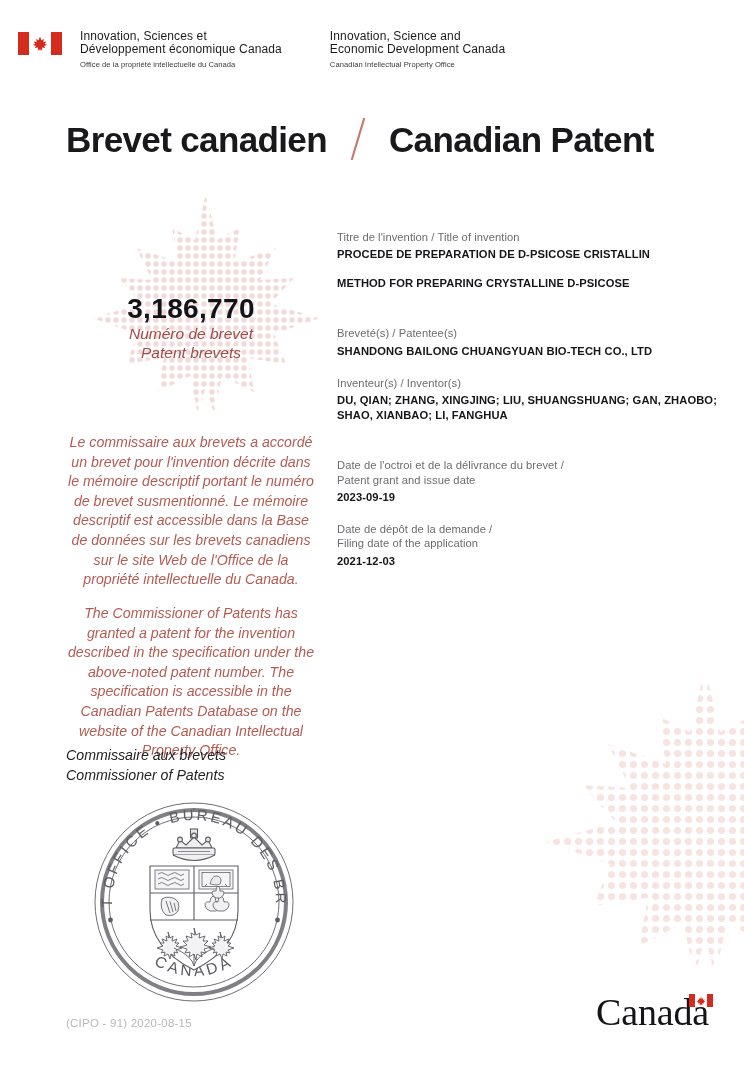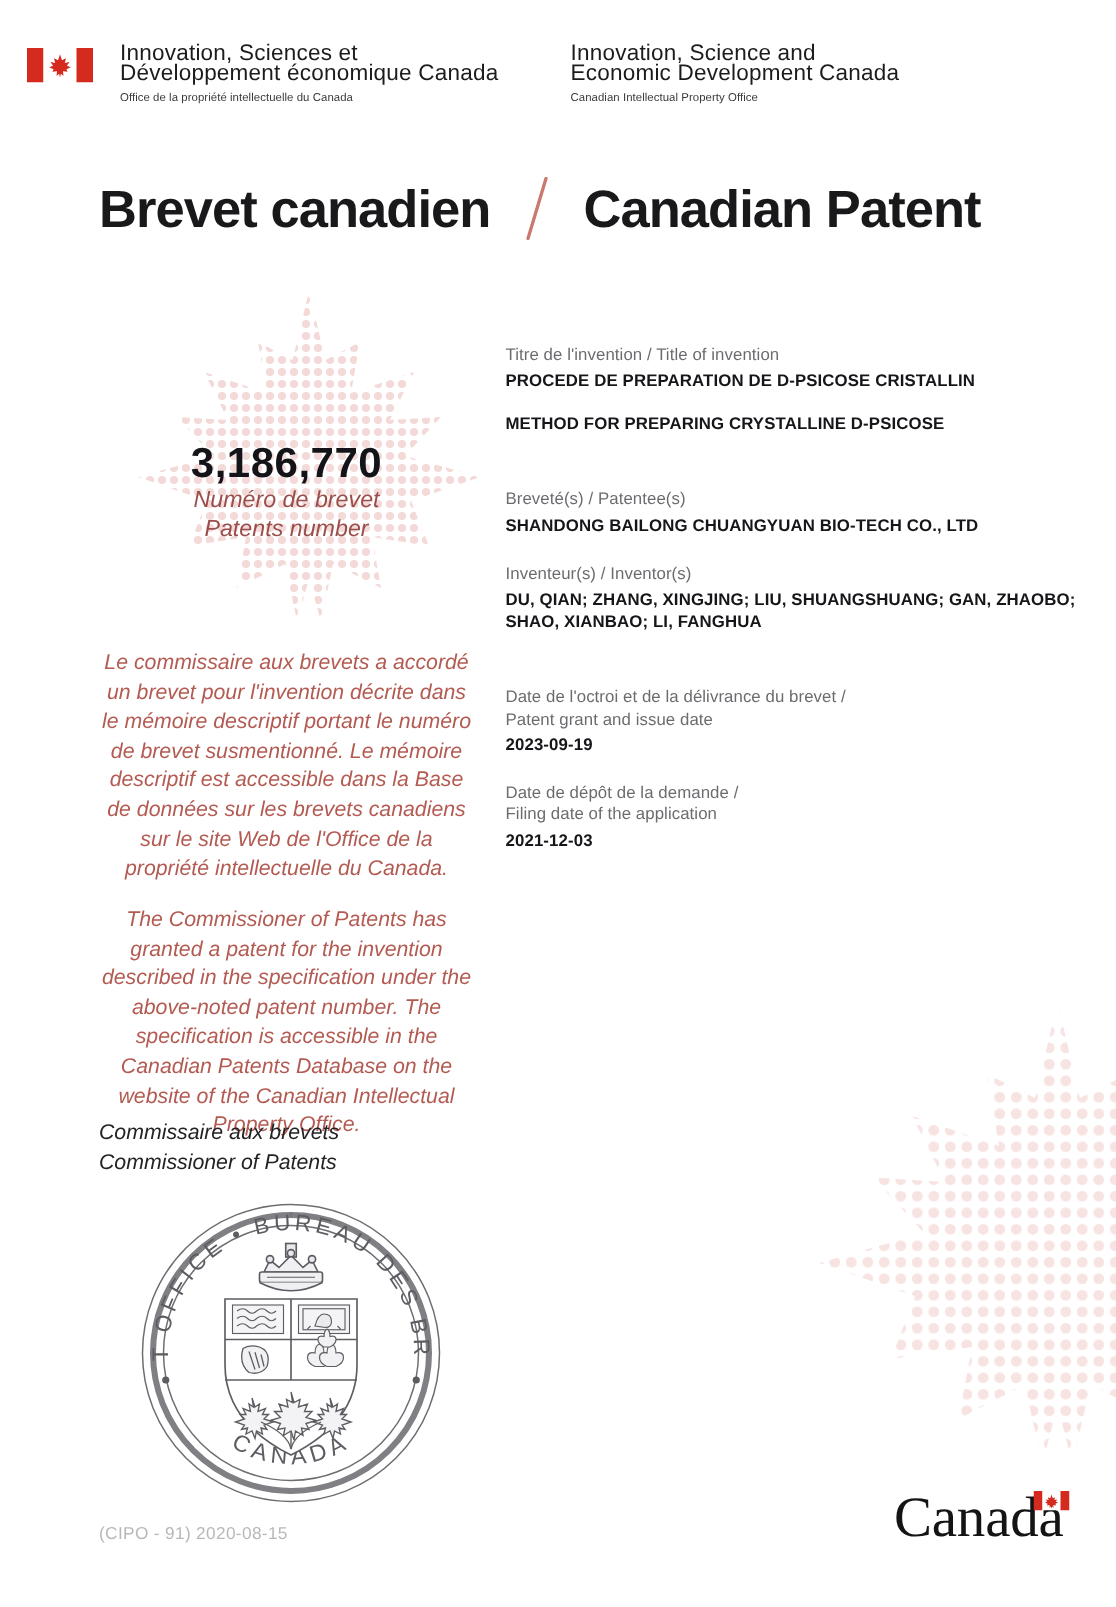--- a/index.html
+++ b/index.html
@@ -52,21 +52,21 @@
     width: 44px;
     height: 23px;
     margin-top: 2px;
     flex: none;
   }
   .dept-block {
     margin-left: 18px;
   }
   .dept-block.en { margin-left: 48px; }
   .dept-name {
-    font-size: 15px;
+    font-size: 12px;
     line-height: 12.6px;
     color: #1c1c1c;
     letter-spacing: 0.01em;
     white-space: pre-line;
   }
   .dept-sub {
     margin-top: 5px;
     font-size: 7.6px;
     line-height: 9px;
     color: #3a3a3a;
@@ -271,21 +271,21 @@
     <div class="big-title">Brevet canadien</div>
     <svg id="title-slash" viewBox="0 0 22 42" aria-hidden="true">
       <line x1="17" y1="1" x2="5" y2="41" stroke="#c9796e" stroke-width="2.2" stroke-linecap="round"></line>
     </svg>
     <div class="big-title">Canadian Patent</div>
   </div>
 
   <div id="patent-number-block">
     <div id="patent-number">3,186,770</div>
     <div class="pn-label">Numéro de brevet</div>
-    <div class="pn-label">Patents number</div>
+    <div class="pn-label">Patent brevets</div>
   </div>
 
   <div id="fr-para">Le commissaire aux brevets a accordé un brevet pour l'invention décrite dans le mémoire descriptif portant le numéro de brevet susmentionné. Le mémoire descriptif est accessible dans la Base de données sur les brevets canadiens sur le site Web de l'Office de la propriété intellectuelle du Canada.</div>
   <div id="en-para">The Commissioner of Patents has granted a patent for the invention described in the specification under the above-noted patent number. The specification is accessible in the Canadian Patents Database on the website of the Canadian Intellectual Property Office.</div>
 
   <div id="commissioner">Commissaire aux brevets
 Commissioner of Patents</div>
 
   <svg id="seal" viewBox="0 0 212 205" aria-hidden="true">
     <defs>

